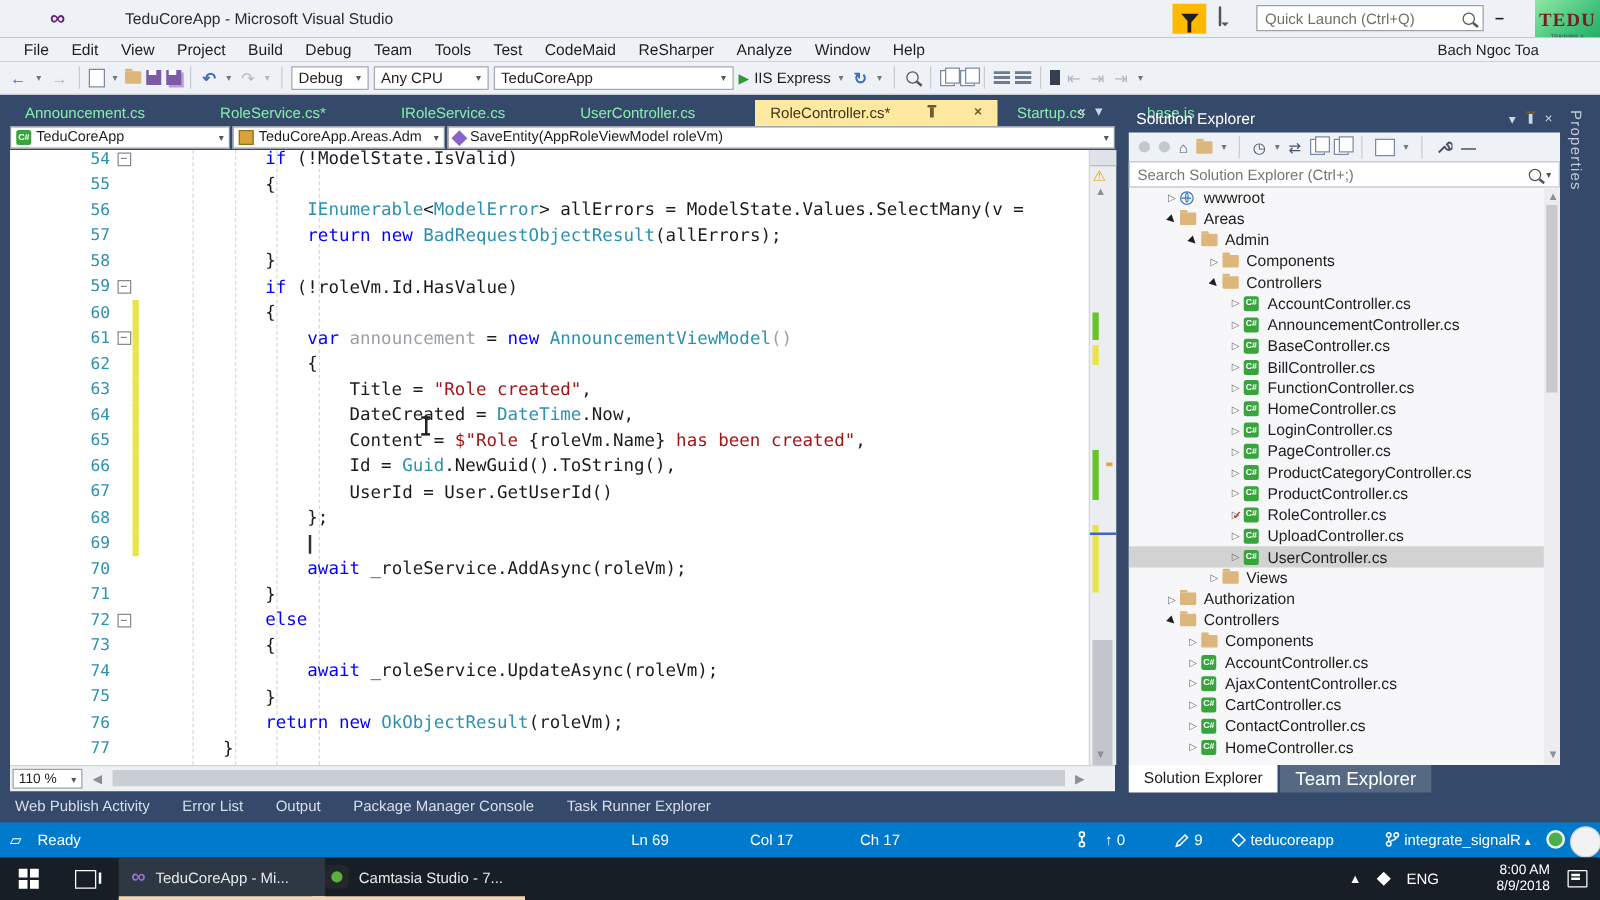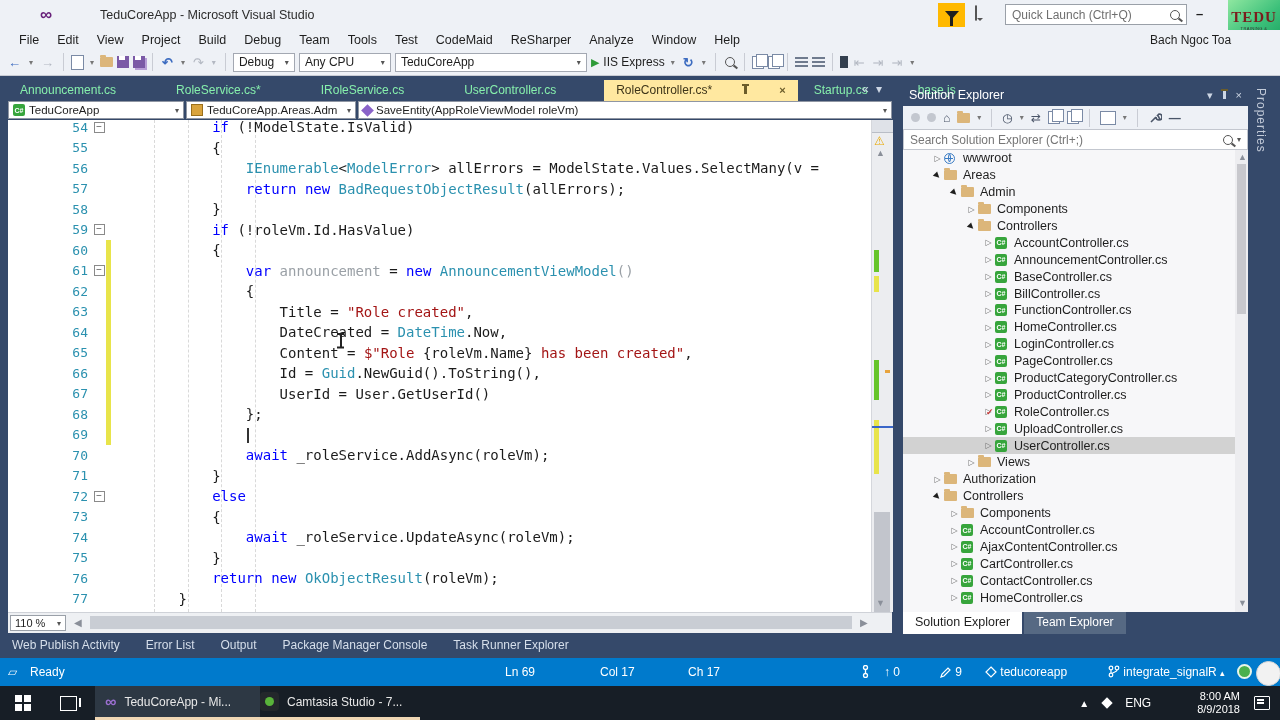--- a/index.html
+++ b/index.html
@@ -105,21 +105,21 @@
   .tico{width:17px;flex:0 0 auto;display:flex;align-items:center;}
   .chk{width:9px;flex:0 0 auto;color:#c73636;font-size:9px;font-weight:bold;margin-left:-9px;}
   .tlabel{font-size:12.5px;color:#1e1e1e;padding-left:2px;}
   .globe{width:11px;height:11px;border:1.4px solid #3b7cc4;border-radius:50%;position:relative;box-sizing:border-box;}
   .globe:before{content:"";position:absolute;left:0;top:4px;width:8px;height:1px;background:#3b7cc4;}
   .globe:after{content:"";position:absolute;left:2.5px;top:0;width:3px;height:8px;border:1px solid #3b7cc4;border-radius:50%;box-sizing:border-box;}
   #tree-scroll{left:1235px;top:150px;width:13px;height:462px;background:#ededf0;}
   #tree-thumb{position:absolute;left:2px;top:14px;width:9px;height:150px;background:#c8c8cd;}
   #se-tabs{left:903px;top:612px;height:22px;display:flex;}
   #se-tab-active{background:#fff;color:#1e1e1e;font-size:12.5px;padding:3px 12px;}
-  #se-tab-other{background:#566983;color:#fff;font-size:12px;padding:3px 12px;margin-left:2px;}
+  #se-tab-other{background:#566983;color:#fff;font-size:15px;padding:3px 12px;margin-left:2px;}
   #props-strip{left:1254px;top:88px;color:#c3cbd9;font-size:12px;writing-mode:vertical-rl;letter-spacing:1px;}
   
   #statusbar{left:0;top:658px;width:1280px;height:28px;background:#007acc;color:#fff;font-size:12px;}
   #statusbar .sitem{position:absolute;top:7px;white-space:nowrap;}
   .gicon{display:inline-block;vertical-align:-2px;}
   #cam-bubble{position:absolute;left:1256px;top:661px;width:23px;height:23px;border-radius:50%;background:#f2f2f2;border:1px solid #d5d5d5;}
   #sync-dot{position:absolute;left:1237px;top:664px;width:15px;height:15px;border-radius:50%;background:#49b04d;border:2px solid #e8f5e9;box-sizing:border-box;}
   
   #taskbar{left:0;top:686px;width:1280px;height:34px;background:#171e26;}
   #start-btn{position:absolute;left:0;top:0;width:46px;height:34px;display:flex;align-items:center;justify-content:center;}

